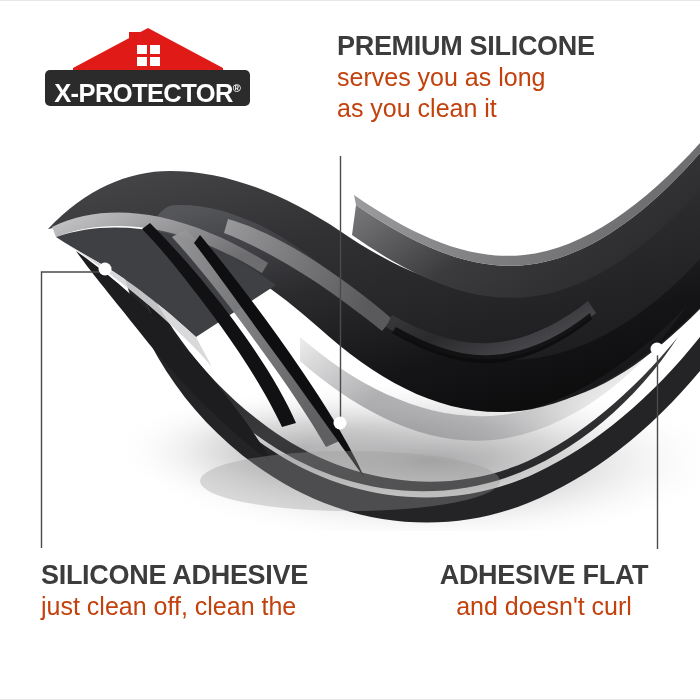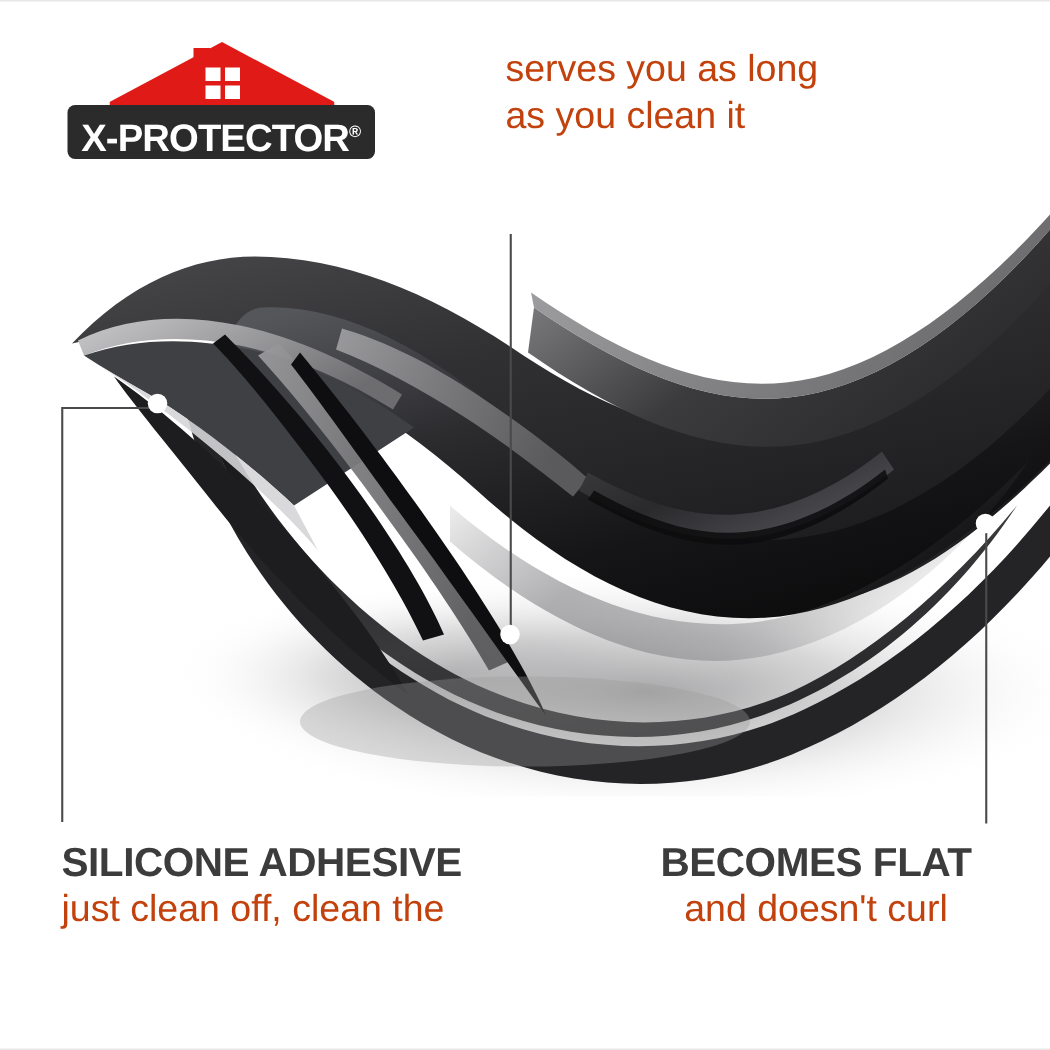--- a/index.html
+++ b/index.html
@@ -320,27 +320,28 @@
       <rect x="64" y="17" width="10" height="9" fill="#ffffff"></rect>
       <rect x="77" y="17" width="10" height="9" fill="#ffffff"></rect>
       <rect x="64" y="29" width="10" height="9" fill="#ffffff"></rect>
       <rect x="77" y="29" width="10" height="9" fill="#ffffff"></rect>
     </svg>
     <div id="logo-plate"></div>
     <div id="logo-wordmark"><span>X-PROTECTOR</span><span class="reg">®</span></div>
   </div>
 
   <div class="block" id="block-premium">
+    <div class="head">PREMIUM SILICONE</div>
     <div class="sub">serves you as long</div>
     <div class="sub">as you clean it</div>
   </div>
 
   <div class="block" id="block-reusable">
     <div class="head">SILICONE ADHESIVE</div>
     <div class="sub">just clean off, clean the</div>
   </div>
 
   <div class="block" id="block-flat">
-    <div class="head">BECOMES FLAT</div>
+    <div class="head">ADHESIVE FLAT</div>
     <div class="sub">and doesn't curl</div>
   </div>
 
 </div>
 
 </body></html>

